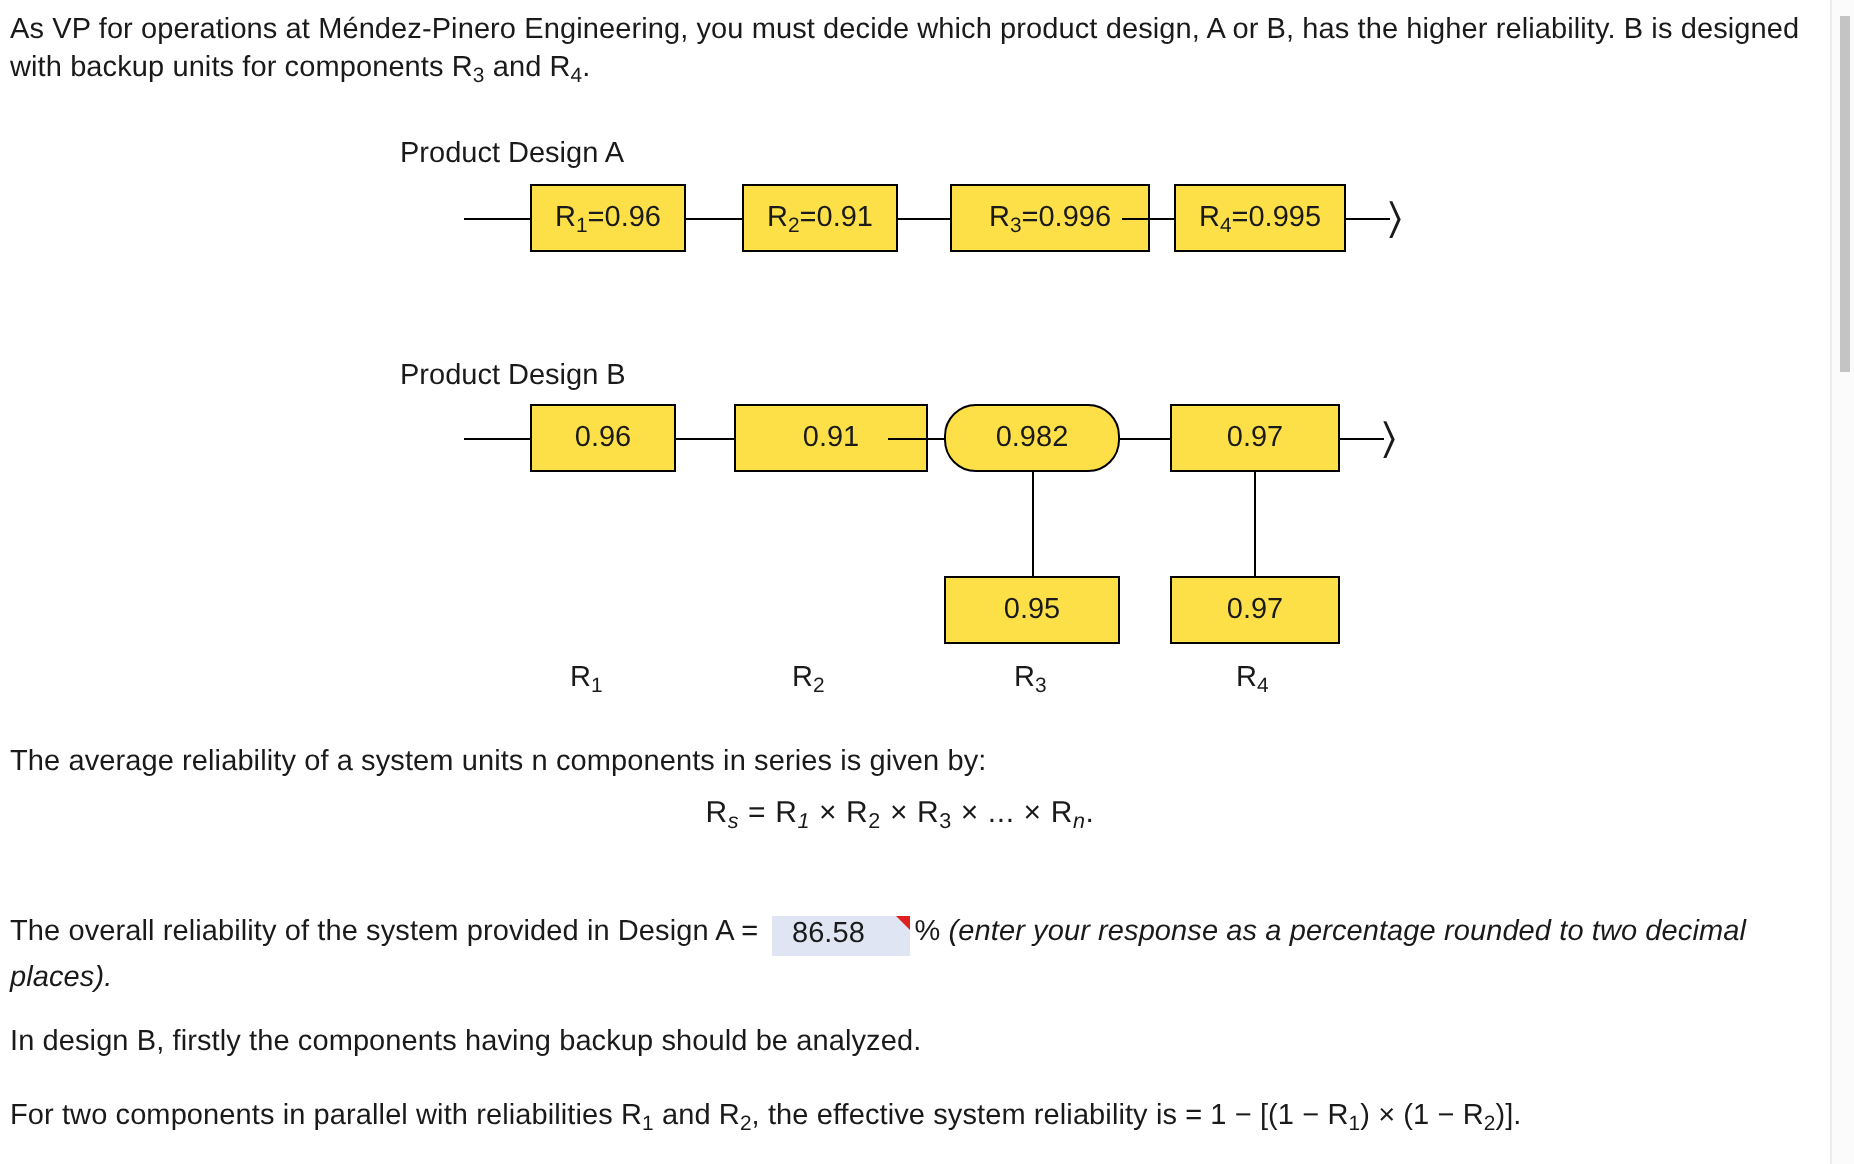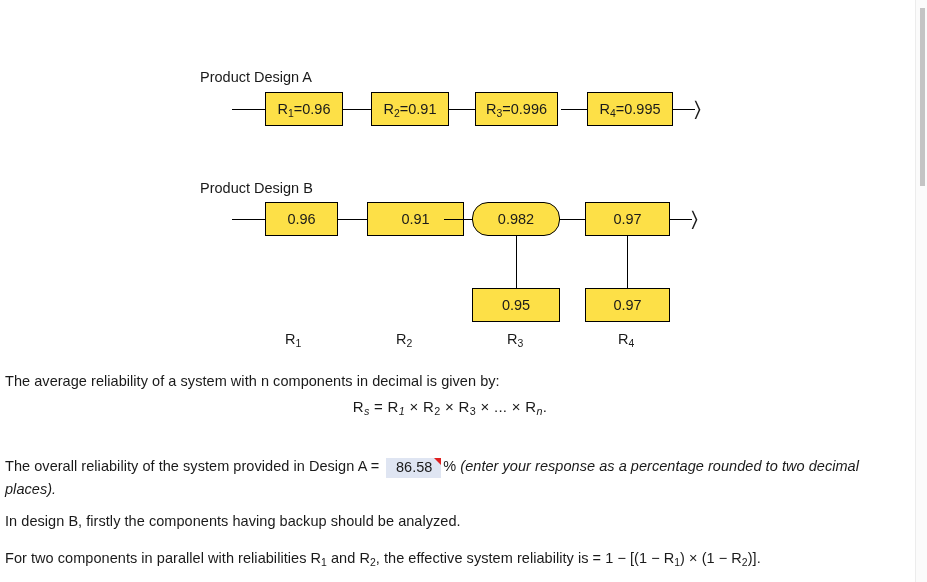--- a/index.html
+++ b/index.html
@@ -65,21 +65,21 @@
     line-height: 0;
   }
   .ital { font-style: italic; }
 
   
   .answer-box {
     display: inline-block;
     position: relative;
     background: #dfe5f2;
     color: #1a1a1a;
-    padding: 1px 5px 2px 6px;
+    padding: 1px 19px 2px 6px;
     margin: 0 2px 0 3px;
     font-size: 14.5px;
     line-height: 17px;
     vertical-align: -1px;
     min-width: 44px;
     text-align: center;
   }
   .answer-box::after {
     content: "";
     position: absolute;
@@ -144,38 +144,41 @@
     position: absolute;
     font-size: 14.5px;
     color: #1a1a1a;
   }
 </style>
 </head>
 <body>
 
 <div class="page">
 
+  <div class="para intro">
+    <span>As VP for operations at Méndez-Pinero Engineering, you must decide which product design, A or B, has the higher reliability. B is designed with backup units for components R</span><sub>3</sub><span> and R</span><sub>4</sub><span>.</span>
+  </div>
 
   <div class="diagram-title" id="title-a">Product Design A</div>
 
   <div>
 
     <div class="hline" style="left:232px; top:109px; width:33px;"></div>
 
     <div class="rbox" style="left:265px; top:92px; width:78px;">
       <span><span>R</span><sub>1</sub><span>=0.96</span></span>
     </div>
     <div class="hline" style="left:343px; top:109px; width:28px;"></div>
 
     <div class="rbox" style="left:371px; top:92px; width:78px;">
       <span><span>R</span><sub>2</sub><span>=0.91</span></span>
     </div>
     <div class="hline" style="left:449px; top:109px; width:26px;"></div>
 
-    <div class="rbox" style="left:475px; top:92px; width:83px;">
+    <div class="rbox" style="left:475px; top:92px; width:100px;">
       <span><span>R</span><sub>3</sub><span>=0.996</span></span>
     </div>
     <div class="hline" style="left:561px; top:109px; width:26px;"></div>
 
     <div class="rbox" style="left:587px; top:92px; width:86px;">
       <span><span>R</span><sub>4</sub><span>=0.995</span></span>
     </div>
     <div class="hline" style="left:673px; top:109px; width:22px;"></div>
     <div class="chev" style="left:694px; top:99px;">〉</div>
   </div>
@@ -216,21 +219,21 @@
     <div class="rbox" style="left:585px; top:288px; width:85px;">
       <span>0.97</span>
     </div>
 
     <div class="rlabel" style="left:285px; top:331px;"><span>R</span><sub>1</sub></div>
     <div class="rlabel" style="left:396px; top:331px;"><span>R</span><sub>2</sub></div>
     <div class="rlabel" style="left:507px; top:331px;"><span>R</span><sub>3</sub></div>
     <div class="rlabel" style="left:618px; top:331px;"><span>R</span><sub>4</sub></div>
   </div>
 
-  <div class="para series-line">The average reliability of a system with n components in decimal is given by:</div>
+  <div class="para series-line">The average reliability of a system units n components in series is given by:</div>
 
   <div class="formula">
     <span><span>R</span><sub class="v">s</sub></span><span> = </span><span><span>R</span><sub class="v">1</sub></span><span> × </span><span><span>R</span><sub>2</sub></span><span> × </span><span><span>R</span><sub>3</sub></span><span> × ... × </span><span><span>R</span><sub class="v">n</sub></span><span>.</span>
   </div>
 
   <div class="para answer-line">
     <span>The overall reliability of the system provided in Design A = </span><span class="answer-box">86.58</span><span>%</span>
     <span class="ital"><span>(enter your response as a percentage rounded to two decimal places)</span><span>.</span></span>
   </div>
 

